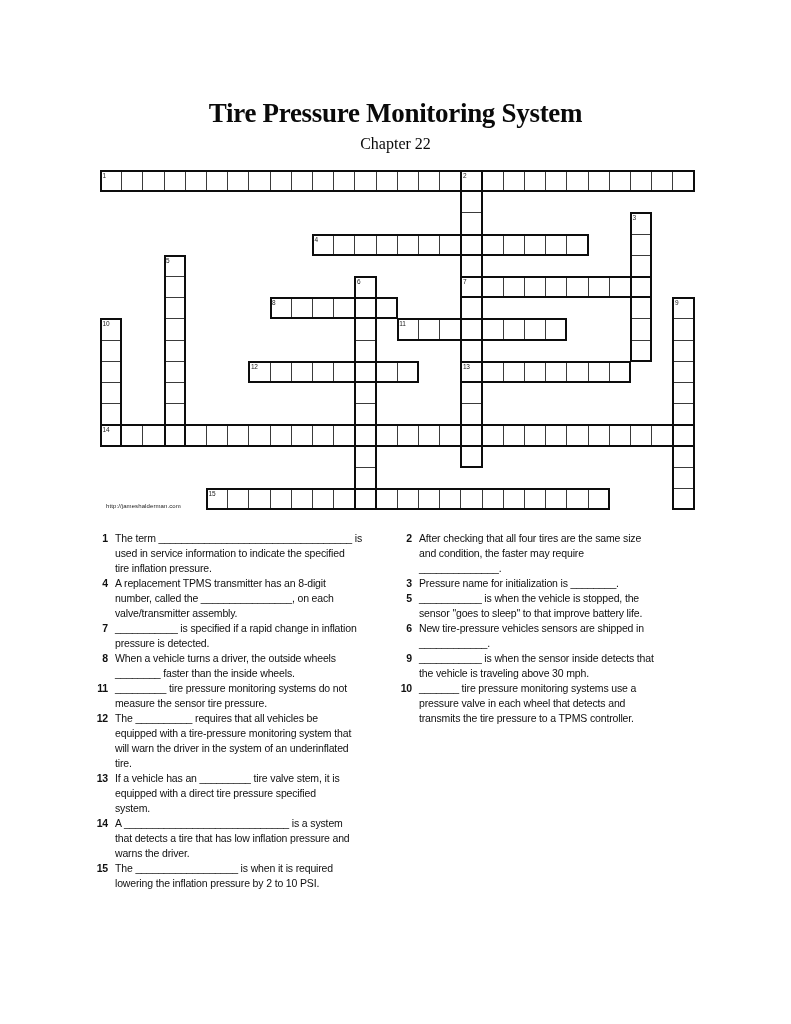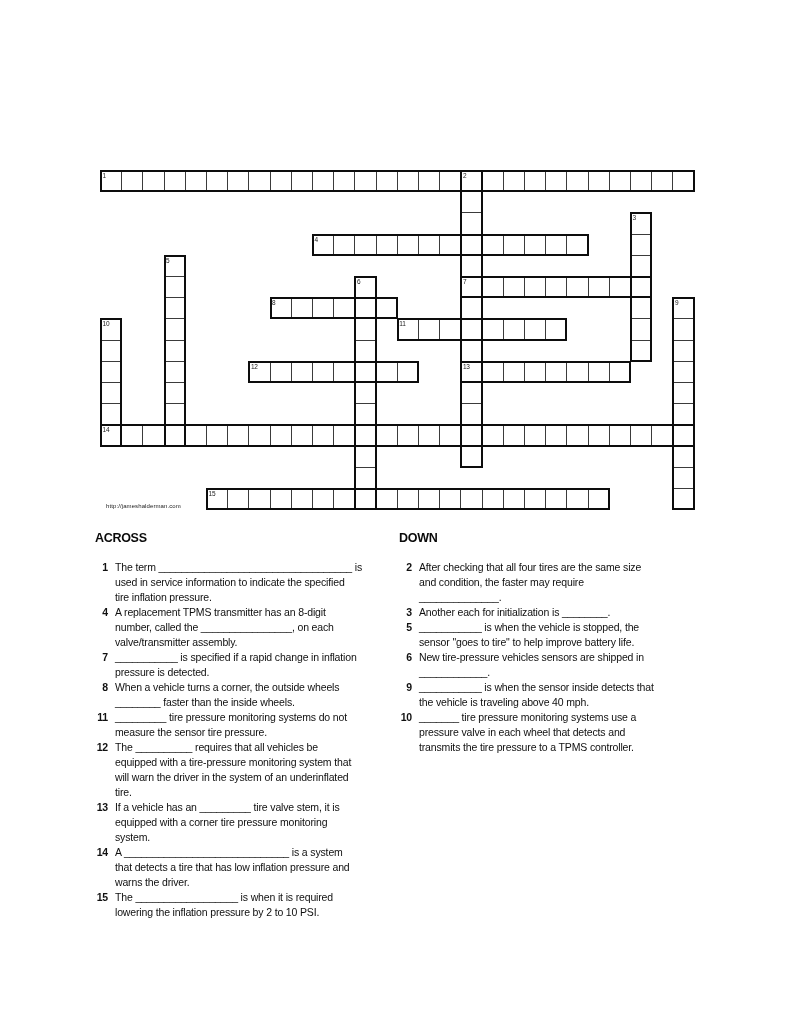--- a/index.html
+++ b/index.html
@@ -47,20 +47,22 @@
   }
   .clue .txt {
     flex:1; font-size:10.5px; line-height:15px; white-space:pre-wrap;
     letter-spacing:-0.15px; color:#0f0f0f;
   }
 </style>
 </head>
 <body>
 
 <div class="page">
+  <h1 class="title">Tire Pressure Monitoring System</h1>
+  <div class="subtitle">Chapter 22</div>
 
   <div class="grid" id="crossword-grid">
       <div class="cell" style="left: 0px; top: 0px; width: 22.2px; height: 22.2px;"></div>
       <div class="cell" style="left: 21.2px; top: 0px; width: 22.2px; height: 22.2px;"></div>
       <div class="cell" style="left: 42.4px; top: 0px; width: 22.2px; height: 22.2px;"></div>
       <div class="cell" style="left: 63.6px; top: 0px; width: 22.2px; height: 22.2px;"></div>
       <div class="cell" style="left: 84.8px; top: 0px; width: 22.2px; height: 22.2px;"></div>
       <div class="cell" style="left: 106px; top: 0px; width: 22.2px; height: 22.2px;"></div>
       <div class="cell" style="left: 127.2px; top: 0px; width: 22.2px; height: 22.2px;"></div>
       <div class="cell" style="left: 148.4px; top: 0px; width: 22.2px; height: 22.2px;"></div>
@@ -254,103 +256,101 @@
       <div class="cell-num" style="left: 362.9px; top: 192.8px;">13</div>
       <div class="word-outline" style="left: 0px; top: 254.4px; width: 594.6px; height: 22.2px;"></div>
       <div class="cell-num" style="left: 2.5px; top: 256.4px;">14</div>
       <div class="word-outline" style="left: 106px; top: 318px; width: 403.8px; height: 22.2px;"></div>
       <div class="cell-num" style="left: 108.5px; top: 320px;">15</div>
     </div>
 
   <div class="site-url">http://jameshalderman.com</div>
 
   <div class="clue-col left">
-    <div class="clue-heading">ACROSS</div>
     <div id="across-list">
         <div class="clue">
           <span class="num">1</span>
           <span class="txt">The term __________________________________ is
 used in service information to indicate the specified
 tire inflation pressure.</span>
         </div>
         <div class="clue">
           <span class="num">4</span>
           <span class="txt">A replacement TPMS transmitter has an 8-digit
 number, called the ________________, on each
 valve/transmitter assembly.</span>
         </div>
         <div class="clue">
           <span class="num">7</span>
           <span class="txt">___________ is specified if a rapid change in inflation
 pressure is detected.</span>
         </div>
         <div class="clue">
           <span class="num">8</span>
-          <span class="txt">When a vehicle turns a corner, the outside wheels
+          <span class="txt">When a vehicle turns a driver, the outside wheels
 ________ faster than the inside wheels.</span>
         </div>
         <div class="clue">
           <span class="num">11</span>
           <span class="txt">_________ tire pressure monitoring systems do not
 measure the sensor tire pressure.</span>
         </div>
         <div class="clue">
           <span class="num">12</span>
           <span class="txt">The __________ requires that all vehicles be
 equipped with a tire-pressure monitoring system that
 will warn the driver in the system of an underinflated
 tire.</span>
         </div>
         <div class="clue">
           <span class="num">13</span>
           <span class="txt">If a vehicle has an _________ tire valve stem, it is
-equipped with a corner tire pressure monitoring
+equipped with a direct tire pressure specified
 system.</span>
         </div>
         <div class="clue">
           <span class="num">14</span>
           <span class="txt">A _____________________________ is a system
 that detects a tire that has low inflation pressure and
 warns the driver.</span>
         </div>
         <div class="clue">
           <span class="num">15</span>
           <span class="txt">The __________________ is when it is required
 lowering the inflation pressure by 2 to 10 PSI.</span>
         </div>
       </div>
   </div>
 
   <div class="clue-col right">
-    <div class="clue-heading">DOWN</div>
     <div id="down-list">
         <div class="clue">
           <span class="num">2</span>
           <span class="txt">After checking that all four tires are the same size
 and condition, the faster may require
 ______________.</span>
         </div>
         <div class="clue">
           <span class="num">3</span>
-          <span class="txt">Another each for initialization is ________.</span>
+          <span class="txt">Pressure name for initialization is ________.</span>
         </div>
         <div class="clue">
           <span class="num">5</span>
           <span class="txt">___________ is when the vehicle is stopped, the
-sensor "goes to tire" to help improve battery life.</span>
+sensor "goes to sleep" to that improve battery life.</span>
         </div>
         <div class="clue">
           <span class="num">6</span>
           <span class="txt">New tire-pressure vehicles sensors are shipped in
 ____________.</span>
         </div>
         <div class="clue">
           <span class="num">9</span>
           <span class="txt">___________ is when the sensor inside detects that
-the vehicle is traveling above 40 mph.</span>
+the vehicle is traveling above 30 mph.</span>
         </div>
         <div class="clue">
           <span class="num">10</span>
           <span class="txt">_______ tire pressure monitoring systems use a
 pressure valve in each wheel that detects and
 transmits the tire pressure to a TPMS controller.</span>
         </div>
       </div>
   </div>
 </div>

